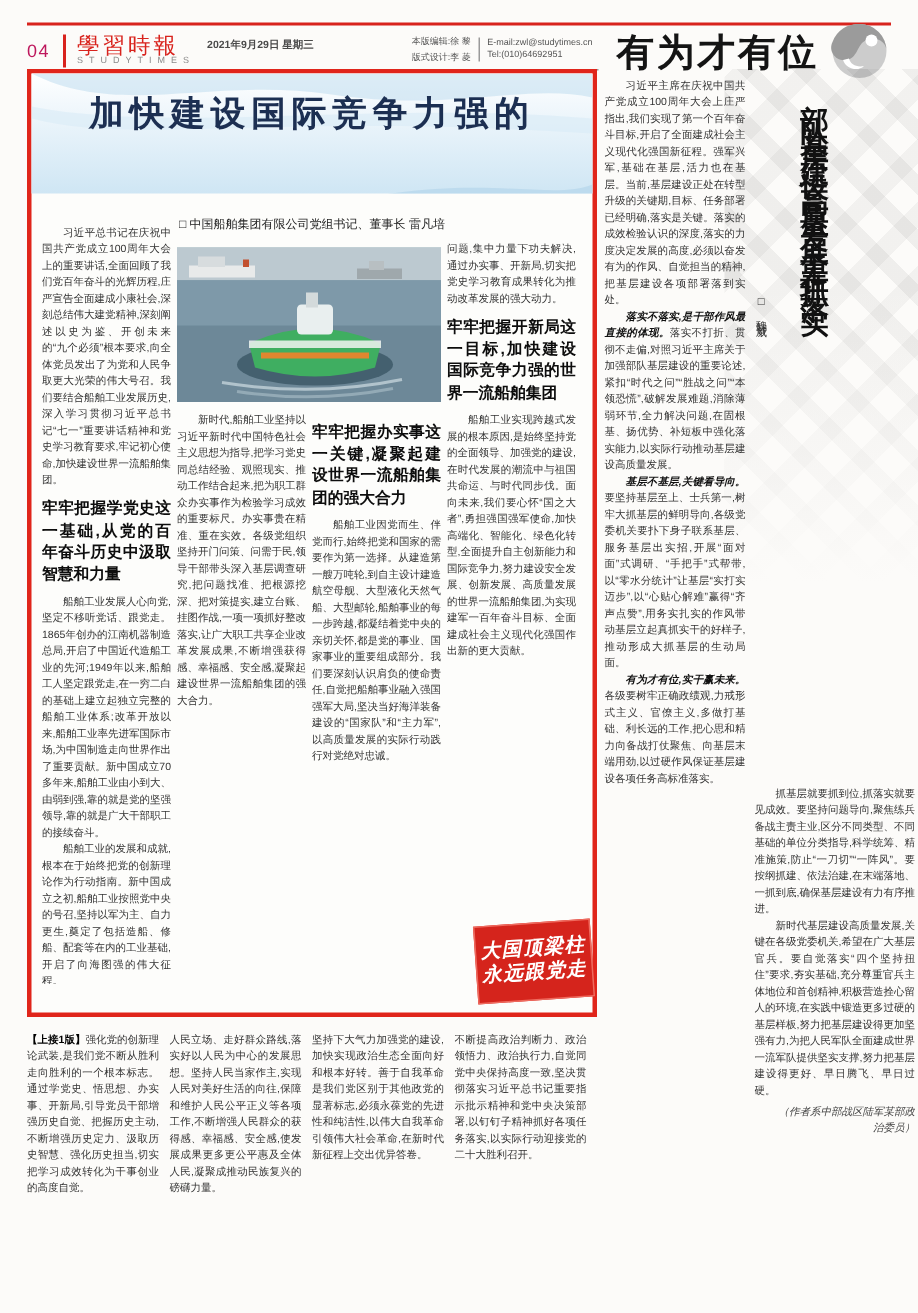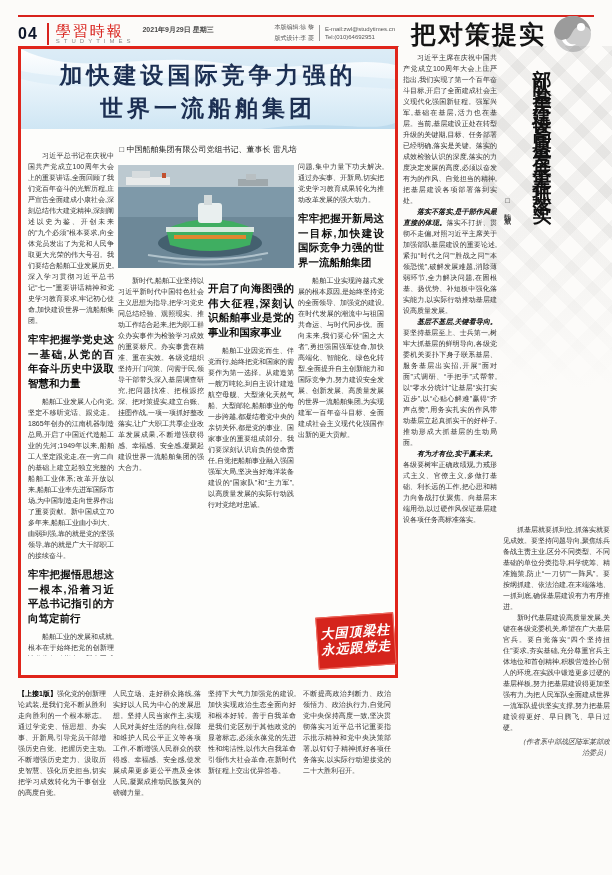--- a/index.html
+++ b/index.html
@@ -5,21 +5,21 @@
   * { margin:0; padding:0; box-sizing:border-box; }
   html,body { background:#e9e7e2; }
   .page {
     position:relative; width:612px; height:875px; margin:0 auto;
     background:#fcfbf9; overflow:hidden; color:#2b2b2b;
     font-family:"Liberation Sans","DejaVu Sans",sans-serif;
   }
   
   .top-rule { position:absolute; left:18px; top:15px; width:576px; height:2px; background:#d8231d; }
   .masthead { position:absolute; left:18px; top:19px; width:576px; height:30px; display:flex; align-items:center; }
-  .page-no { font-size:16px; font-weight:700; color:#0f172a; letter-spacing:1px; }
+  .page-no { font-size:12px; font-weight:400; color:#be185d; letter-spacing:1px; }
   .mh-div { width:2px; height:22px; background:#d8231d; margin:0 7px 0 9px; }
   .paper-name { font-size:15px; font-weight:400; color:#d8231d; font-family:"Liberation Serif","DejaVu Serif",serif; letter-spacing:2px; line-height:14px; }
   .paper-en { font-size:6px; color:#8a8a8a; letter-spacing:4px; }
   .mh-date { font-size:7px; font-weight:700; color:#4a4a4a; margin-left:8px; margin-top:-8px; white-space:nowrap; }
   .editor-box { margin-left:auto; display:flex; align-items:center; border-bottom:1px solid #9a9a9a; padding:2px 4px 3px 0; }
   .editor-col { display:flex; flex-direction:column; gap:2px; font-size:6px; color:#555; white-space:nowrap; }
   .editor-sep { width:1px; height:16px; background:#9a9a9a; margin:0 5px; }
   .section-title { font-size:25px; font-weight:900; color:#141414; letter-spacing:2px; margin-left:12px; white-space:nowrap; }
   .swirl { margin-left:6px; }
   
@@ -70,39 +70,38 @@
       <span class="editor-col">
         <span>本版编辑:徐 黎</span>
         <span>版式设计:李 菱</span>
       </span>
       <span class="editor-sep"></span>
       <span class="editor-col">
         <span>E-mail:zwl@studytimes.cn</span>
         <span>Tel:(010)64692951</span>
       </span>
     </span>
-    <span class="section-title">把对策提实</span>
+    <span class="section-title">有为才有位</span>
     <svg class="swirl" width="42" height="40" viewBox="0 0 42 40">
       <circle cx="21" cy="20" r="18" fill="#cccccc"></circle>
       <path d="M21 2 a18 18 0 0 1 18 18 c0 -7 -8 -10 -14 -7 c-6 3 -5 12 -13 13 c-7 1 -12 -6 -9 -12 a18 18 0 0 1 18 -12 z" fill="#9b9b9b"></path>
       <path d="M10 26 c2 6 10 8 14 4 c-5 1 -9 -1 -10 -5 z" fill="#ffffff"></path>
       <circle cx="29" cy="13" r="4" fill="#ffffff"></circle>
     </svg>
   </div>
 
   <div class="main-box">
     <div class="banner">
       <svg width="374" height="92" viewBox="0 0 374 92">
         <path d="M0 0 C60 30 120 2 200 14 C280 26 330 6 374 16 L374 0 Z" fill="#bfdcee" opacity="0.55"></path>
         <path d="M0 92 C80 70 150 92 240 80 C310 70 350 84 374 74 L374 92 Z" fill="#a9cfe8" opacity="0.5"></path>
         <path d="M0 30 C70 48 160 26 374 40 L374 30 C240 18 90 40 0 22 Z" fill="#d8ebf7" opacity="0.6"></path>
       </svg>
       <div class="m-title">
         <div>加快建设国际竞争力强的</div>
-        <div>世界一流船舶集团</div>
       </div>
     </div>
     <div class="byline">□ 中国船舶集团有限公司党组书记、董事长  雷凡培</div>
 
     <div class="photo">
       <svg width="176" height="103" viewBox="0 0 176 103">
         <rect x="0" y="0" width="176" height="22" fill="#bcc9d0"></rect>
         <rect x="0" y="22" width="176" height="81" fill="#6d8898"></rect>
         <rect x="0" y="22" width="176" height="30" fill="#7e99a9"></rect>
         <g>
@@ -124,30 +123,29 @@
           <path d="M30 90 Q92 100 150 88" stroke="#cfdde2" stroke-width="2" fill="none" opacity="0.7"></path>
           <path d="M40 96 Q92 104 144 94" stroke="#b9ccd3" stroke-width="2" fill="none" opacity="0.5"></path>
         </g>
       </svg>
     </div>
 
     <div class="col" style="left:7px; top:101px; width:86px; height:506px;">
       <p>习近平总书记在庆祝中国共产党成立100周年大会上的重要讲话,全面回顾了我们党百年奋斗的光辉历程,庄严宣告全面建成小康社会,深刻总结伟大建党精神,深刻阐述以史为鉴、开创未来的“九个必须”根本要求,向全体党员发出了为党和人民争取更大光荣的伟大号召。我们要结合船舶工业发展历史,深入学习贯彻习近平总书记“七一”重要讲话精神和党史学习教育要求,牢记初心使命,加快建设世界一流船舶集团。</p>
       <div class="subhead">牢牢把握学党史这一基础,从党的百年奋斗历史中汲取智慧和力量</div>
       <p>船舶工业发展人心向党,坚定不移听党话、跟党走。1865年创办的江南机器制造总局,开启了中国近代造船工业的先河;1949年以来,船舶工人坚定跟党走,在一穷二白的基础上建立起独立完整的船舶工业体系;改革开放以来,船舶工业率先进军国际市场,为中国制造走向世界作出了重要贡献。新中国成立70多年来,船舶工业由小到大、由弱到强,靠的就是党的坚强领导,靠的就是广大干部职工的接续奋斗。</p>
-      <div class="subhead">牢牢把握悟思想这一根本,沿着习近平总书记指引的方向笃定前行</div>
       <p>船舶工业的发展和成就,根本在于始终把党的创新理论作为行动指南。新中国成立之初,船舶工业按照党中央的号召,坚持以军为主、自力更生,奠定了包括造船、修船、配套等在内的工业基础,开启了向海图强的伟大征程。</p>
     </div>
 
     <div class="col" style="left:97px; top:226px; width:86px; height:392px;">
       <p>新时代,船舶工业坚持以习近平新时代中国特色社会主义思想为指导,把学习党史同总结经验、观照现实、推动工作结合起来,把为职工群众办实事作为检验学习成效的重要标尺。办实事贵在精准、重在实效。各级党组织坚持开门问策、问需于民,领导干部带头深入基层调查研究,把问题找准、把根源挖深、把对策提实,建立台账、挂图作战,一项一项抓好整改落实,让广大职工共享企业改革发展成果,不断增强获得感、幸福感、安全感,凝聚起建设世界一流船舶集团的强大合力。</p>
     </div>
 
     <div class="col" style="left:187px; top:226px; width:86px; height:392px;">
-      <div class="subhead">开启了向海图强的伟大征程,深刻认识船舶事业是党的事业和国家事业</div>
+      <div class="subhead">牢牢把握办实事这一关键,凝聚起建设世界一流船舶集团的强大合力</div>
       <p>船舶工业因党而生、伴党而行,始终把党和国家的需要作为第一选择。从建造第一艘万吨轮,到自主设计建造航空母舰、大型液化天然气船、大型邮轮,船舶事业的每一步跨越,都凝结着党中央的亲切关怀,都是党的事业、国家事业的重要组成部分。我们要深刻认识肩负的使命责任,自觉把船舶事业融入强国强军大局,坚决当好海洋装备建设的“国家队”和“主力军”,以高质量发展的实际行动践行对党绝对忠诚。</p>
     </div>
 
     <div class="col" style="left:277px; top:112px; width:86px; height:446px;">
       <p style="text-indent:0">问题,集中力量下功夫解决,通过办实事、开新局,切实把党史学习教育成果转化为推动改革发展的强大动力。</p>
       <div class="subhead">牢牢把握开新局这一目标,加快建设国际竞争力强的世界一流船舶集团</div>
       <p>船舶工业实现跨越式发展的根本原因,是始终坚持党的全面领导、加强党的建设,在时代发展的潮流中与祖国共命运、与时代同步伐。面向未来,我们要心怀“国之大者”,勇担强国强军使命,加快高端化、智能化、绿色化转型,全面提升自主创新能力和国际竞争力,努力建设安全发展、创新发展、高质量发展的世界一流船舶集团,为实现建军一百年奋斗目标、全面建成社会主义现代化强国作出新的更大贡献。</p>
     </div>
 
     <div class="badge">

